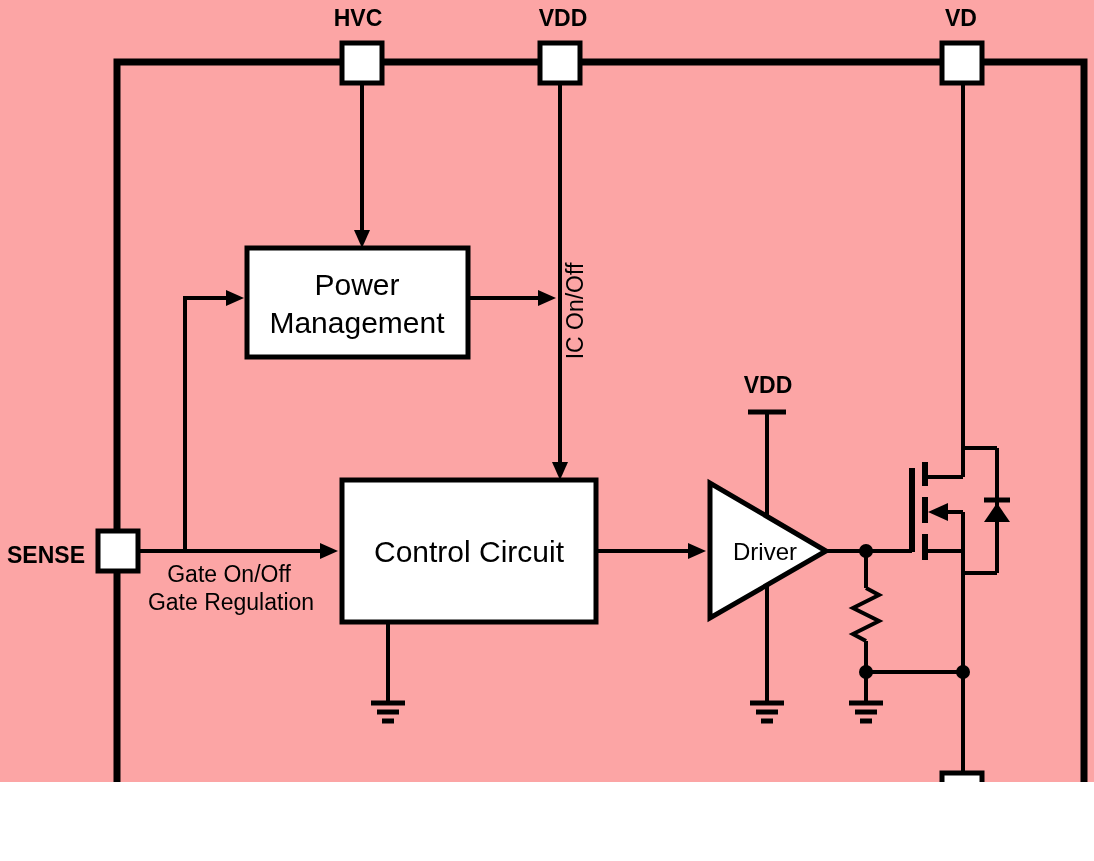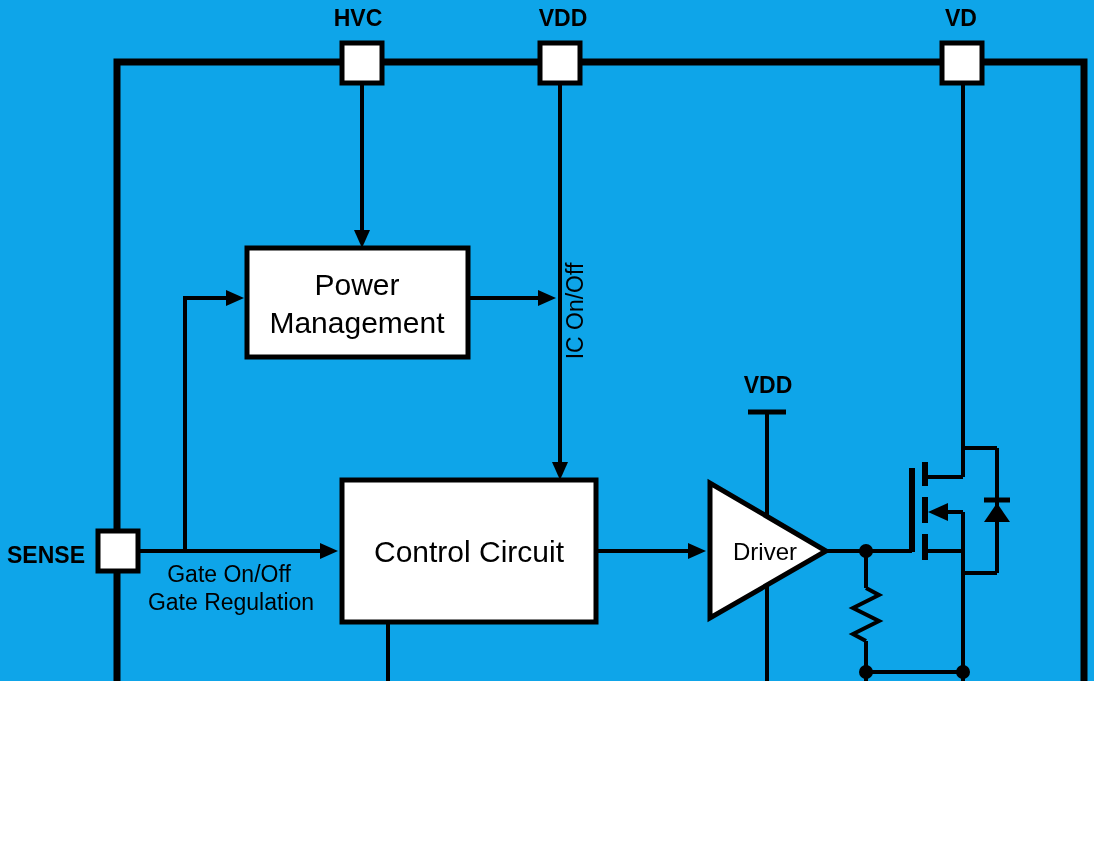--- a/index.html
+++ b/index.html
@@ -4,22 +4,22 @@
 <style>
   html, body {
     margin: 0;
     padding: 0;
     background: #ffffff;
     font-family: "Liberation Sans", sans-serif;
   }
   .stage {
     position: relative;
     width: 1094px;
-    height: 681px;
-    background: #0ea5e9;
+    height: 782px;
+    background: #fca5a5;
     overflow: hidden;
     text-align: center;
   }
   svg text {
     fill: #000000;
     font-family: "Liberation Sans", sans-serif;
   }
   .pin-label   { font-size: 23px; font-weight: bold; }
   .block-label { font-size: 30px; font-weight: normal; }
   .small-label { font-size: 23px; font-weight: normal; }

